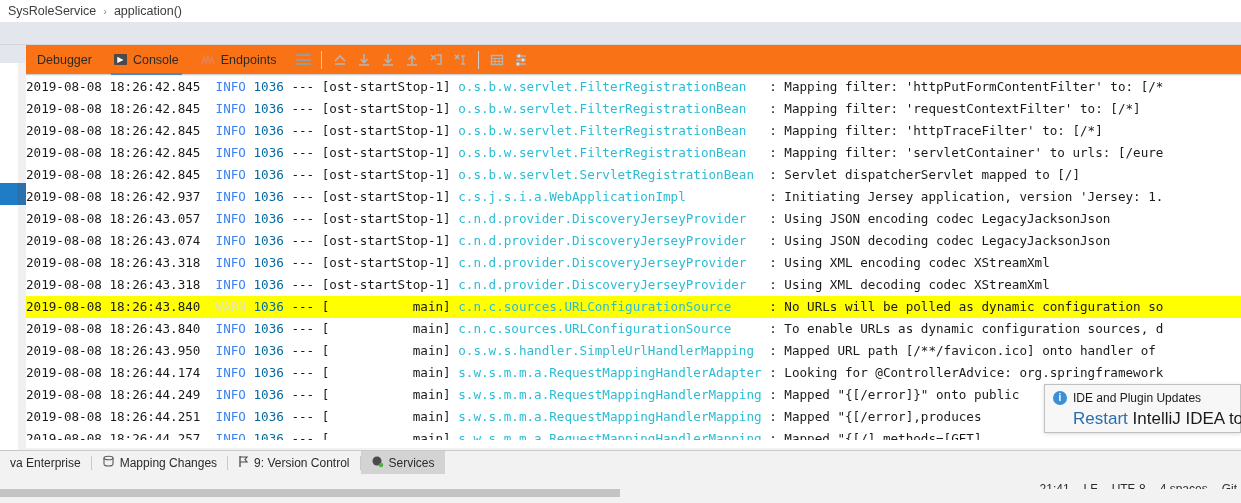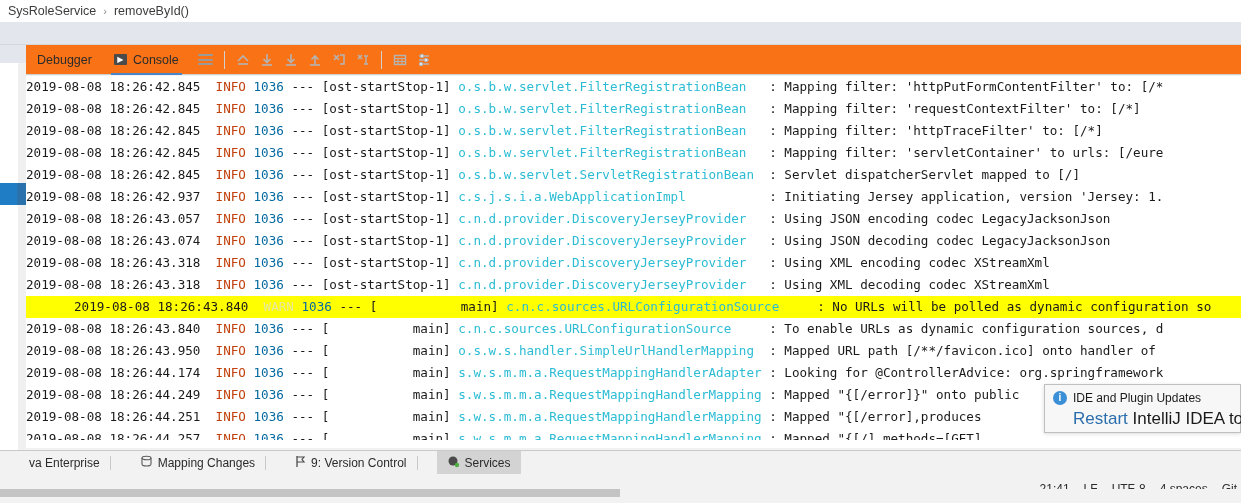--- a/index.html
+++ b/index.html
@@ -72,23 +72,23 @@
   .hamb i { display:block; height:2px; background:#9a9a9a; border-radius:1px; }
 
   
   .console {
     position: absolute; left: 26px; top: 76px; width: 1215px; height: 372px;
     background: #ffffff; overflow: hidden;
     font-family: "DejaVu Sans Mono", "Liberation Mono", monospace;
     font-size: 12.6px; line-height: 22px; white-space: pre;
   }
   .logrow { height: 22px; white-space: pre; }
-  .logrow.warnhl { background: #ffff00; padding-left: 48px; }
+  .logrow.warnhl { background: #ffff00; }
   .ts { color: #1a1a1a; }
-  .lvl-INFO { color: #c2410c; }
+  .lvl-INFO { color: #3b82f6; }
   .lvl-WARN { color: #e7e7a0; }
   .pid { color: #0369a1; }
   .dash { color: #1a1a1a; }
   .thread { color: #1a1a1a; }
   .cls { color: #2bbcd4; }
   .msg { color: #1a1a1a; }
 
   
   .notif {
     position: absolute; left: 1044px; top: 384px; width: 197px; height: 49px;
@@ -105,21 +105,21 @@
   .notif-title { font-size: 12px; color: #1a1a1a; font-weight: normal; white-space: nowrap; }
   .notif-body { margin-top: 4px; margin-left: 20px; font-size: 17px; color: #1a1a1a; white-space: nowrap; }
   .notif-link { color: #2b6ead; }
 
   
   .toolbar-bottom {
     position: absolute; left: 0; top: 450px; width: 1241px; height: 24px;
     background: #f2f2f2; border-top: 1px solid #c9c9c9;
     display: flex; align-items: center; font-size: 12px; color: #2b2b2b;
   }
-  .tw { display: flex; align-items: center; gap: 5px; padding: 0 10px; height: 24px; white-space: nowrap; margin-left: 19px; }
+  .tw { display: flex; align-items: center; gap: 5px; padding: 0 10px; height: 24px; white-space: nowrap; }
   .tw.sel { background: #d3d3d3; }
   .twsep { width: 1px; height: 14px; background: #c9c9c9; }
 
   
   .statusbar {
     position: absolute; left: 0; top: 474px; width: 1241px; height: 29px;
     background: #f2f2f2;
     display: flex; align-items: center; justify-content: flex-end;
     font-size: 12px; color: #2b2b2b; padding-right: 4px; gap: 14px;
   }
@@ -135,21 +135,21 @@
   .hscroll-track { position:absolute; left:0; top:489px; width:1241px; height:8px; background:#f2f2f2; }
 </style>
 </head>
 <body>
 
 <div class="app">
 
   <div class="breadcrumb">
     <span class="crumb">SysRoleService</span>
     <span class="sep">›</span>
-    <span class="crumb">removeById()</span>
+    <span class="crumb">application()</span>
   </div>
 
   <div class="strip"></div>
 
   <div class="rail">
     <div class="rail-top"></div>
     <div class="rail-body"></div>
     <div class="rail-scroll"></div>
     <div class="rail-marker">
         <div class="inner"></div>
@@ -157,20 +157,28 @@
   </div>
 
   <div class="tabbar">
     <div class="tab">
       <span>Debugger</span>
     </div>
     <div class="tab active">
       <span class="ico-console">▶</span>
       <span>Console</span>
     </div>
+    <div class="tab">
+      <span class="ico-endpoints">
+        <svg width="14" height="12" viewBox="0 0 14 12">
+          <path d="M1 10 L3 3 L5 9 L7 2 L9 9 L11 4 L13 10" fill="none" stroke="#e8814f" stroke-width="1.6"></path>
+        </svg>
+      </span>
+      <span>Endpoints</span>
+    </div>
 
     <div class="tbicon" style="margin-left:4px;">
       <span class="hamb">
           <i></i>
           <i></i>
           <i></i>
         </span>
     </div>
     <div class="tbsep"></div>
 

